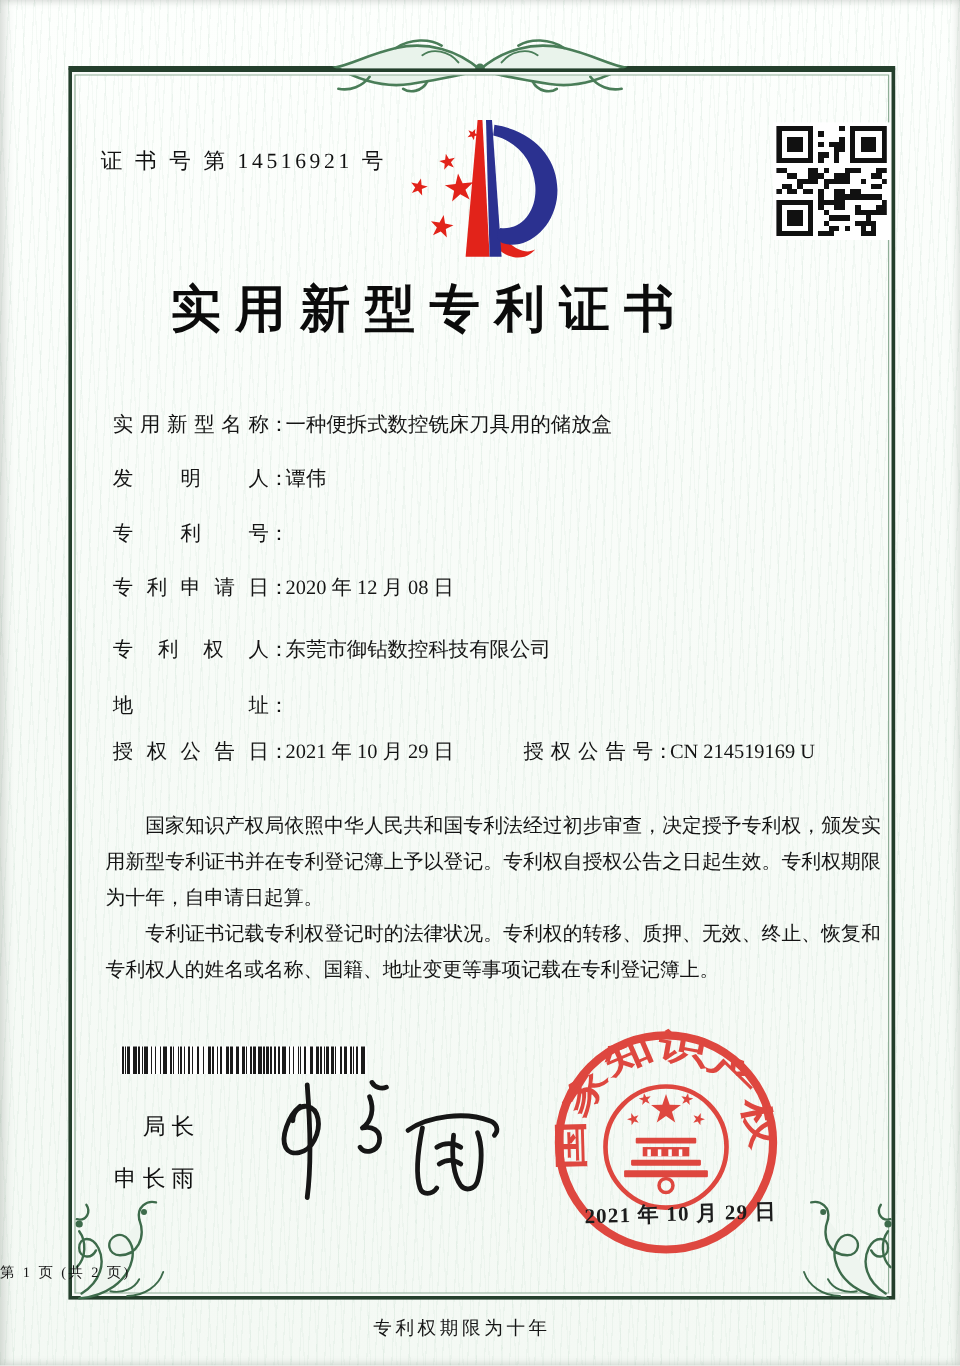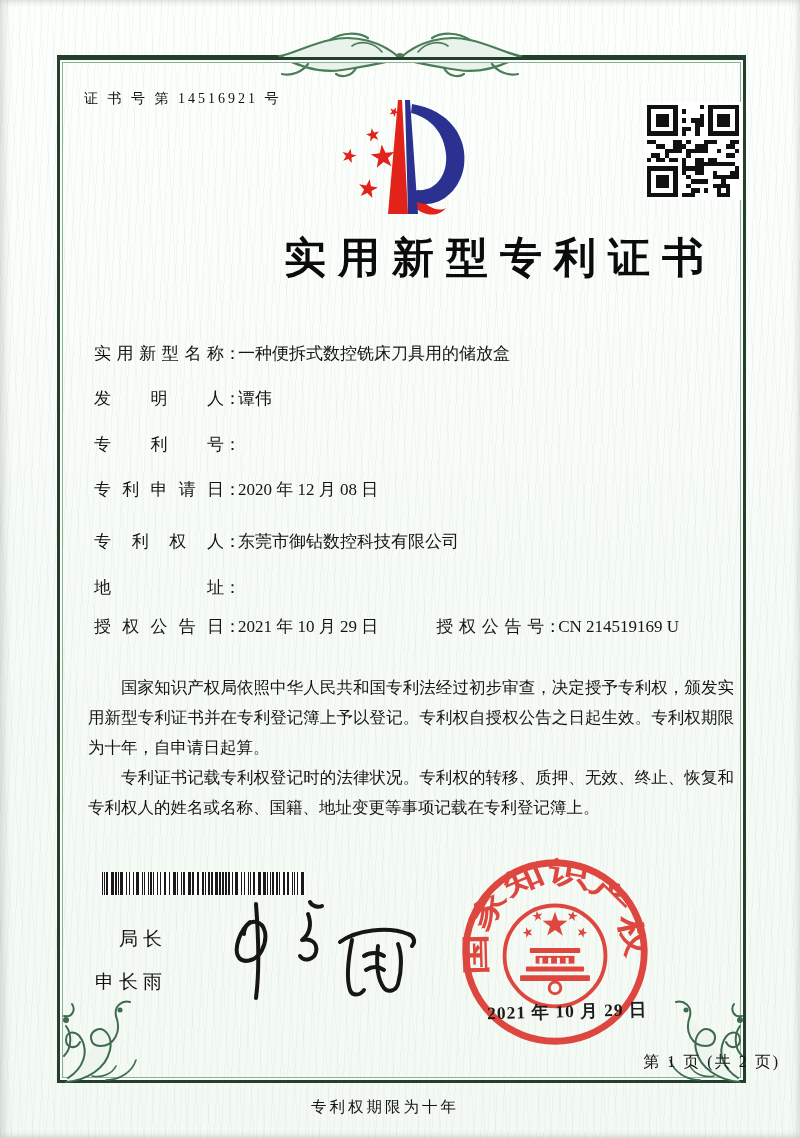--- a/index.html
+++ b/index.html
@@ -24,30 +24,30 @@
     border:3px solid #243f2c;
     box-shadow: inset 0 0 0 2px #f8fbf8, inset 0 0 0 3px #8fae97;
   }
   .top-rule { position:absolute; left:57px; top:55px; width:689px; height:3px; background:#243f2c; }
   .ornament-top { position:absolute; left:272px; top:24px; width:256px; height:64px; }
   .corner-flourish { position:absolute; width:104px; height:122px; }
   .corner-bl { left:58px; bottom:52px; }
   .corner-br { right:52px; bottom:52px; transform:scaleX(-1); }
 
   .cert-no {
-    position:absolute; left:84px; top:90px;
-    font-size:14px; letter-spacing:3px; color:#111; font-weight:500;
+    position:absolute; left:84px; top:122px;
+    font-size:18px; letter-spacing:3px; color:#111; font-weight:500;
   }
   .logo { position:absolute; left:334px; top:96px; width:152px; height:128px; }
   .qr { position:absolute; left:644px; top:102px; width:98px; height:98px; background:#fff; padding:3px; }
   .qr svg { width:100%; height:100%; display:block; }
 
   .title {
     position:absolute; left:0; top:230px; width:716px;
-    text-align:right; font-size:42px; font-weight:bold;
+    text-align:center; font-size:42px; font-weight:bold;
     letter-spacing:12px; color:#0b0b0b;
   }
 
   .fields { position:absolute; left:94px; top:341px; width:648px; }
   .frow { display:flex; margin-bottom:19px; font-size:17px; color:#141414; line-height:1.55; }
   .flabel {
     display:inline-block; width:130px; min-width:130px;
     text-align:justify; text-align-last:justify; font-weight:500;
   }
   .fcolon { display:inline-block; width:14px; font-weight:500; }
@@ -70,22 +70,22 @@
 
   .seal { position:absolute; left:458px; top:855px; width:194px; height:194px; opacity:0.93; }
   .seal svg { width:100%; height:100%; }
   .seal-date {
     position:absolute; left:487px; top:999px; width:180px;
     font-size:17.5px; font-weight:bold; color:#1c1c1c; letter-spacing:1px;
     transform:rotate(-1.5deg);
   }
 
   .page-note {
-    position:absolute; left:0; top:1052px; width:780px; text-align:right;
-    font-size:16px; color:#161616; letter-spacing:2px; font-weight:500;
+    position:absolute; left:0; top:1052px; width:780px; text-align:left;
+    font-size:12px; color:#161616; letter-spacing:2px; font-weight:500;
   }
   .back-note {
     position:absolute; left:0; top:1097px; width:770px; text-align:center;
     font-size:15.5px; color:#161616; letter-spacing:3px; font-weight:500;
   }
 </style>
 </head>
 <body>
 
 <div class="page">

